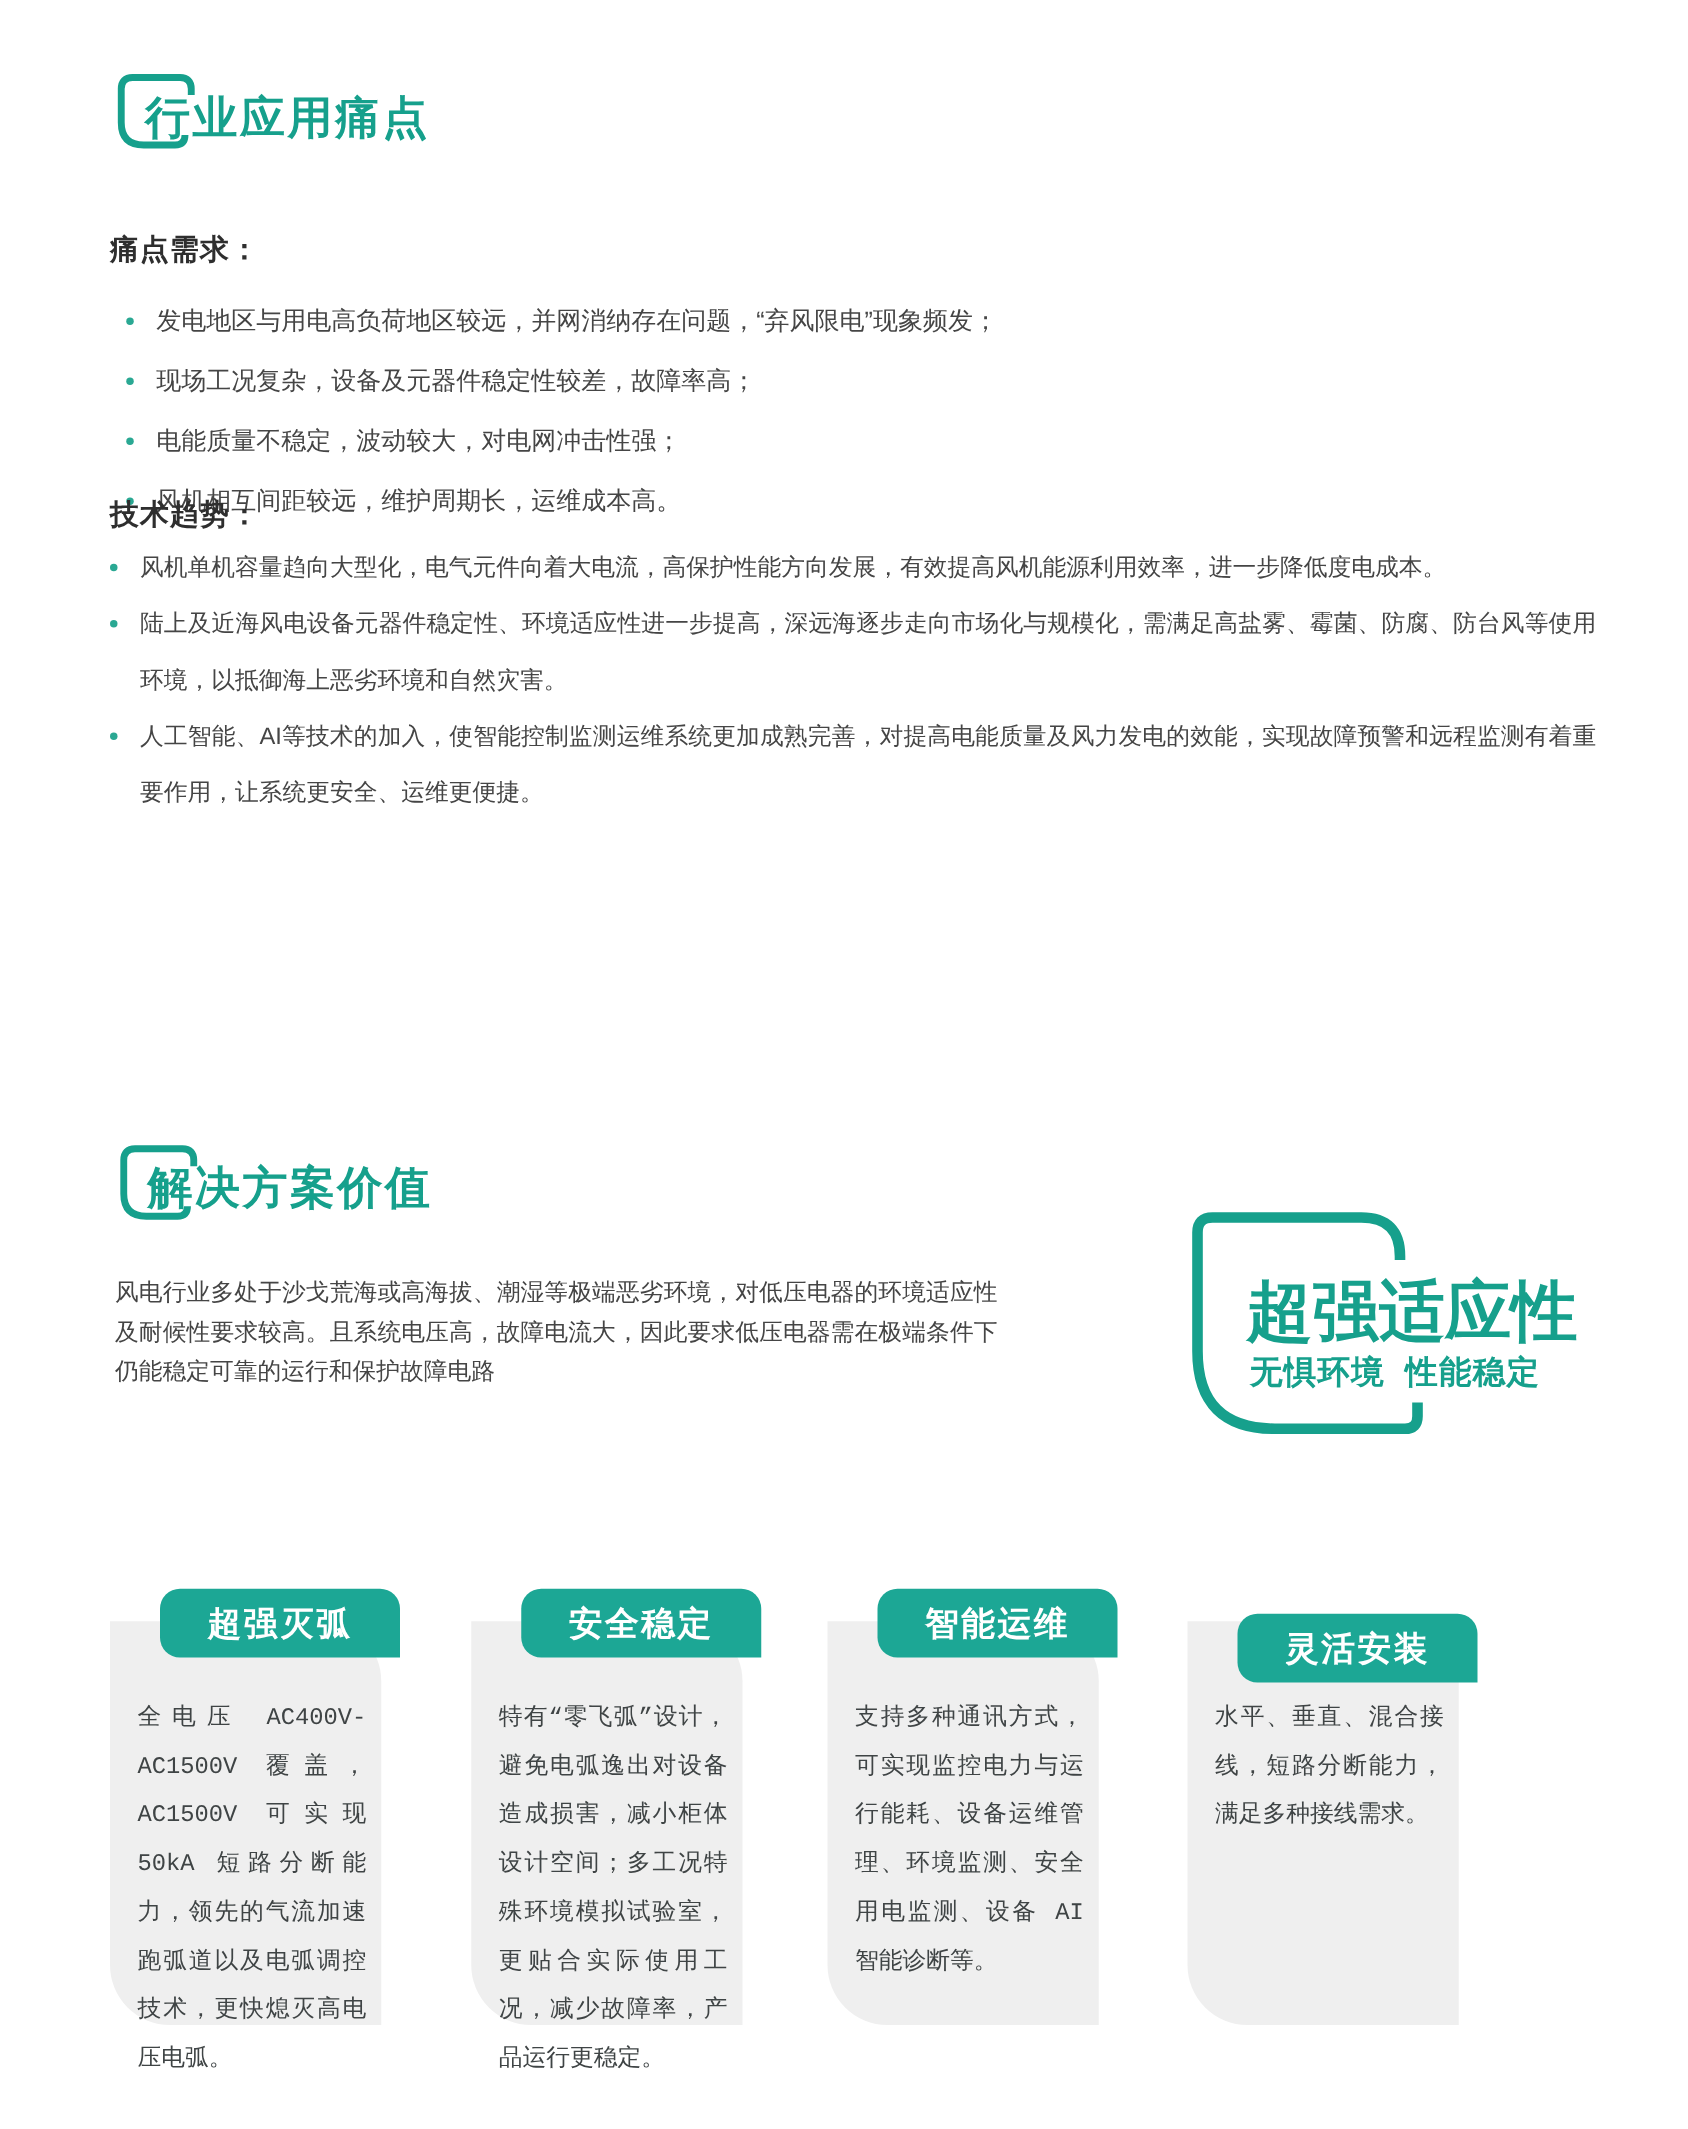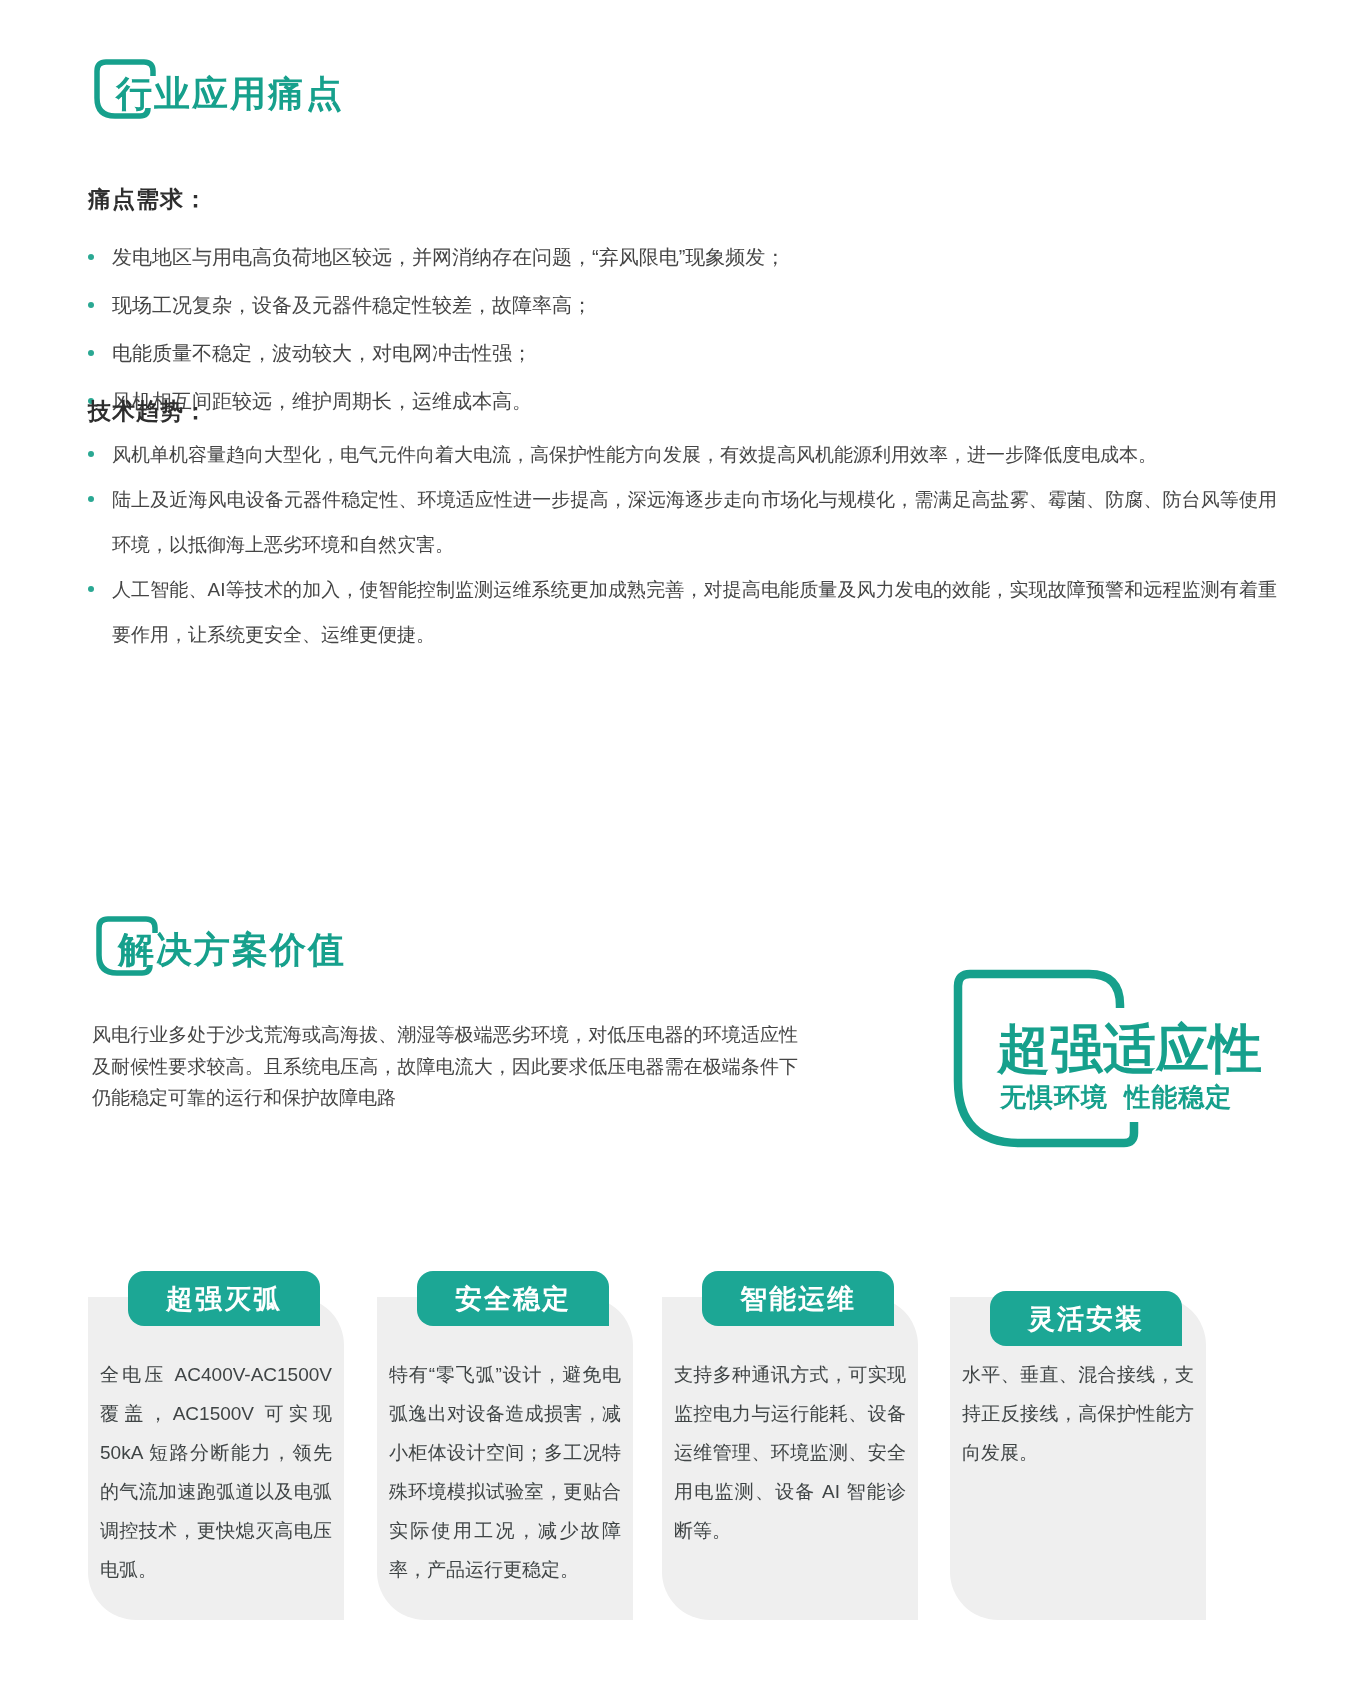--- a/index.html
+++ b/index.html
@@ -28,21 +28,21 @@
     letter-spacing:1px;white-space:nowrap;
   }
   
   ul.dotlist{list-style:none;position:absolute;}
   ul.dotlist li{position:relative;color:var(--body);}
   ul.dotlist li::before{
     content:"";position:absolute;left:-24px;width:6px;height:6px;border-radius:50%;
     background:var(--bullet);
   }
   .needs-list{left:112px;top:233px;width:1200px;}
-  .needs-list li{font-size:20px;line-height:48px;}
+  .needs-list li{font-size:20px;line-height:48px;margin-left:13px;}
   .needs-list li::before{top:21px;}
   .trends-list{left:112px;top:432px;width:1165px;}
   .trends-list li{font-size:19px;line-height:45px;text-align:justify;}
   .trends-list li::before{top:19px;}
   
   .solution-para{
     position:absolute;left:92px;top:1019px;width:706px;
     font-size:19px;line-height:31.5px;color:var(--body);text-align:justify;
   }
   
@@ -51,23 +51,24 @@
   .feature-title{
     position:absolute;left:997px;top:1014px;font-size:53px;font-weight:900;
     color:var(--teal);letter-spacing:0px;white-space:nowrap;
   }
   .feature-subtitle{
     position:absolute;left:1000px;top:1080px;font-size:26px;font-weight:700;
     color:var(--teal);letter-spacing:1px;word-spacing:8px;white-space:nowrap;
   }
   
   .card-body{
-    position:absolute;top:1297px;width:256px;height:323px;
+    position:absolute;top:1297px;width:217px;height:323px;
     background:var(--cardBg);border-radius:0 48px 0 48px;
-    padding:58px 12px 0 12px;
+    padding:58px 12px 0 22px;
+    font-family:Liberation Mono, monospace;
   }
   .card-text{font-size:19px;line-height:39px;color:#3F4445;text-align:justify;}
   .card-header{
     position:absolute;top:1271px;width:192px;height:55px;
     background:var(--cardHeaderTeal);border-radius:16px 16px 0 16px;
     display:flex;align-items:center;justify-content:center;
     color:#ffffff;font-size:27px;font-weight:700;letter-spacing:2px;
   }
 </style>
 </head>
@@ -117,17 +118,17 @@
     <div class="card-text">特有“零飞弧”设计，避免电弧逸出对设备造成损害，减小柜体设计空间；多工况特殊环境模拟试验室，更贴合实际使用工况，减少故障率，产品运行更稳定。</div>
   </div>
   <div class="card-header" style="left:417px;">安全稳定</div>
 
   <div class="card-body" style="left:662px;">
     <div class="card-text">支持多种通讯方式，可实现监控电力与运行能耗、设备运维管理、环境监测、安全用电监测、设备 AI 智能诊断等。</div>
   </div>
   <div class="card-header" style="left:702px;text-align:center;">智能运维</div>
 
   <div class="card-body" style="left:950px;">
-    <div class="card-text">水平、垂直、混合接线，支持正反接线，高保护性能方向发展。</div>
+    <div class="card-text">水平、垂直、混合接线，短路分断能力，满足多种接线需求。</div>
   </div>
   <div class="card-header" style="left:990px;margin-top:20px;">灵活安装</div>
 
 </div>
 
 </body></html>

